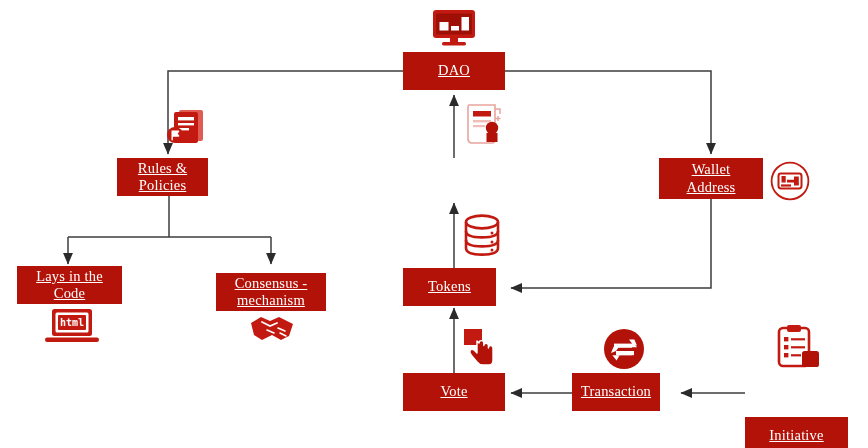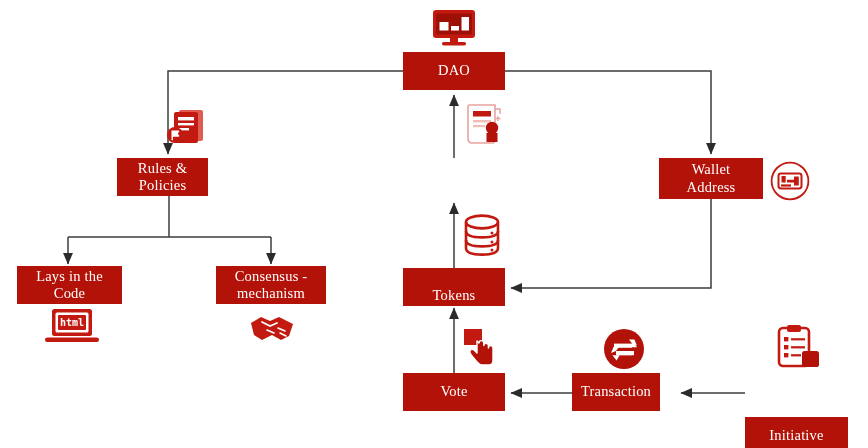--- a/index.html
+++ b/index.html
@@ -33,21 +33,21 @@
     align-items: center;
     justify-content: center;
     text-align: center;
     font-size: 14.5px;
     line-height: 1.18;
     letter-spacing: .2px;
     box-sizing: border-box;
     padding: 2px 4px;
     z-index: 3;
   }
-  .node .lbl { display: block; white-space: pre-line; }
+  .node .lbl { display: block; white-space: pre-line; text-decoration: underline; }
   .icon {
     position: absolute;
     z-index: 4;
     line-height: 0;
   }
   .icon svg { display: block; }
 </style>
 </head>
 <body>
 
@@ -91,27 +91,27 @@
   <div class="node" style="left:117px; top:158px; width:91px; height:38px;">
     <span class="lbl">Rules &amp;
 Policies</span>
   </div>
 
   <div class="node" style="left:17px; top:266px; width:105px; height:38px;">
     <span class="lbl">Lays in the
 Code</span>
   </div>
 
-  <div class="node" style="left:216px; top:266px; width:110px; height:38px;">
+  <div class="node" style="left:216px; top:273px; width:110px; height:38px;">
     <span class="lbl">Consensus -
 mechanism</span>
   </div>
 
 
-  <div class="node" style="left:403px; top:268px; width:102px; height:38px;align-items:flex-end;">
+  <div class="node" style="left:403px; top:268px; width:93px; height:38px;">
     <span class="lbl">Tokens</span>
   </div>
 
   <div class="node" style="left:403px; top:373px; width:102px; height:38px;">
     <span class="lbl">Vote</span>
   </div>
 
   <div class="node" style="left:572px; top:373px; width:88px; height:38px;">
     <span class="lbl">Transaction</span>
   </div>

